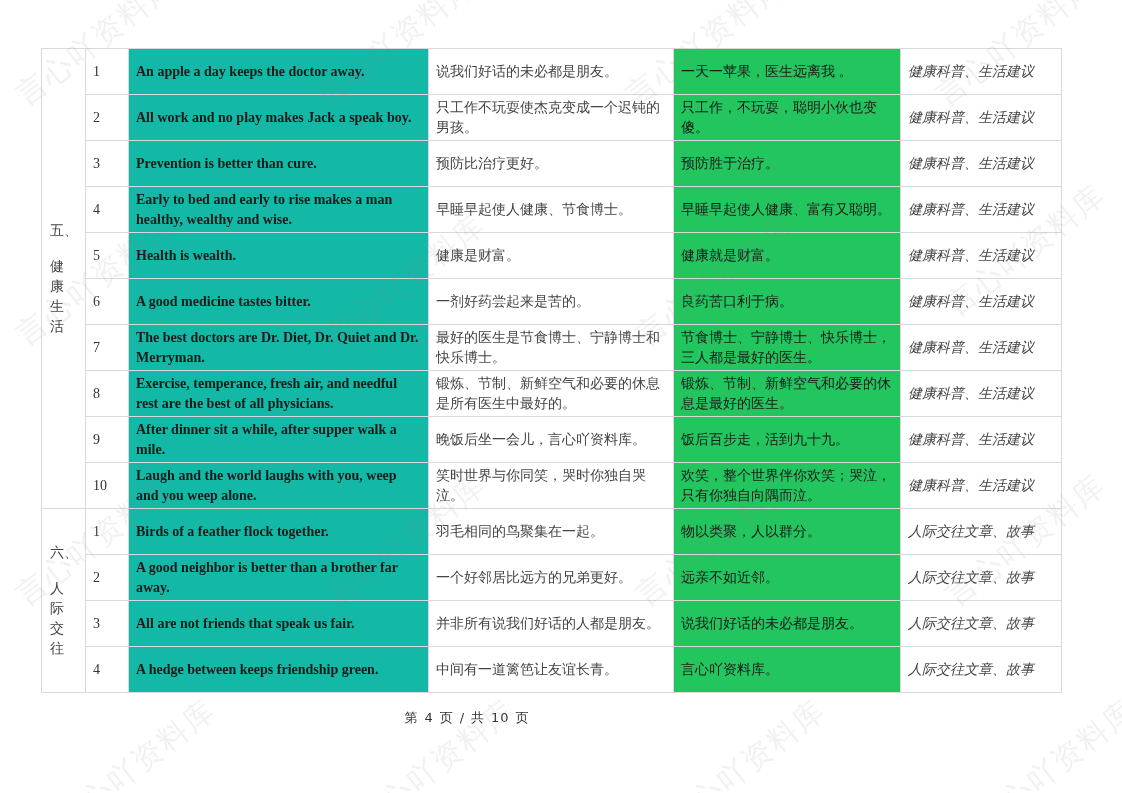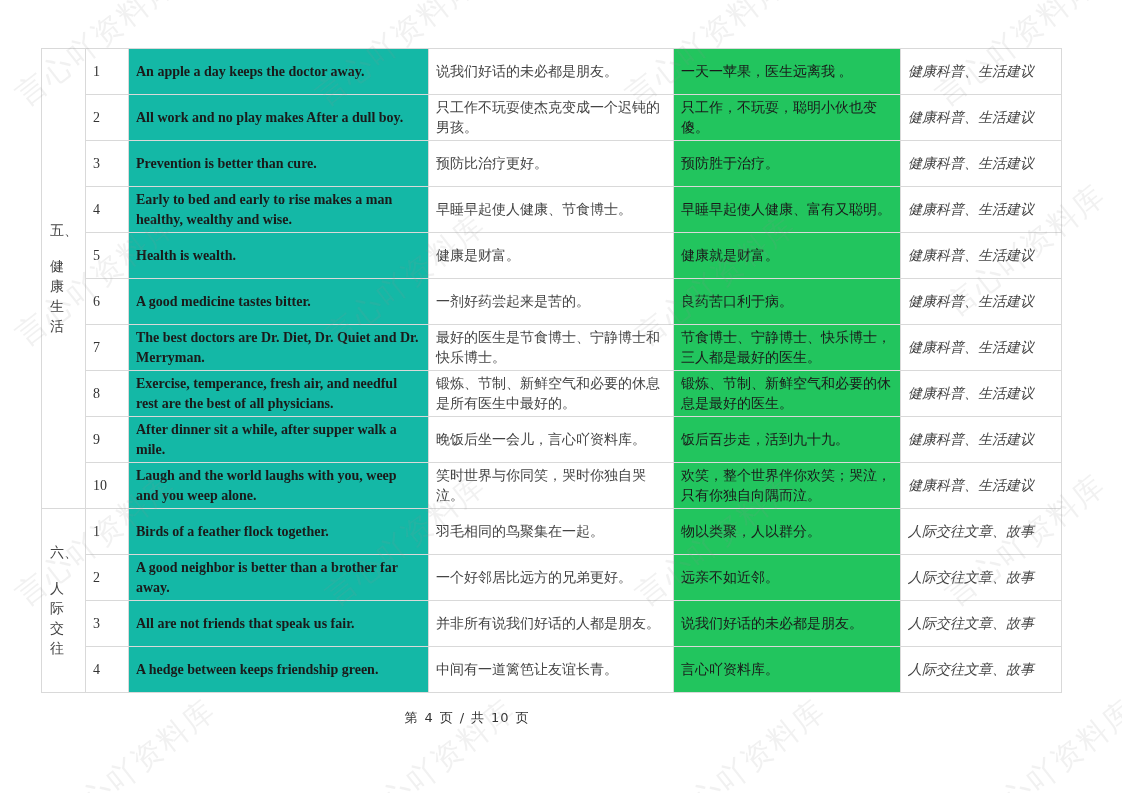--- a/index.html
+++ b/index.html
@@ -130,21 +130,21 @@
         </span>
       </td>
       <td class="num">1</td>
       <td class="en">An apple a day keeps the doctor away.</td>
       <td class="lit">说我们好话的未必都是朋友。</td>
       <td class="idiom">一天一苹果，医生远离我 。</td>
       <td class="use">健康科普、生活建议</td>
     </tr>
     <tr>
       <td class="num">2</td>
-      <td class="en">All work and no play makes After a dull boy.</td>
+      <td class="en">All work and no play makes Jack a speak boy.</td>
       <td class="lit">只工作不玩耍使杰克变成一个迟钝的男孩。</td>
       <td class="idiom">只工作，不玩耍，聪明小伙也变傻。</td>
       <td class="use">健康科普、生活建议</td>
     </tr>
     <tr>
       <td class="num">3</td>
       <td class="en">Prevention is better than cure.</td>
       <td class="lit">预防比治疗更好。</td>
       <td class="idiom">预防胜于治疗。</td>
       <td class="use">健康科普、生活建议</td>

